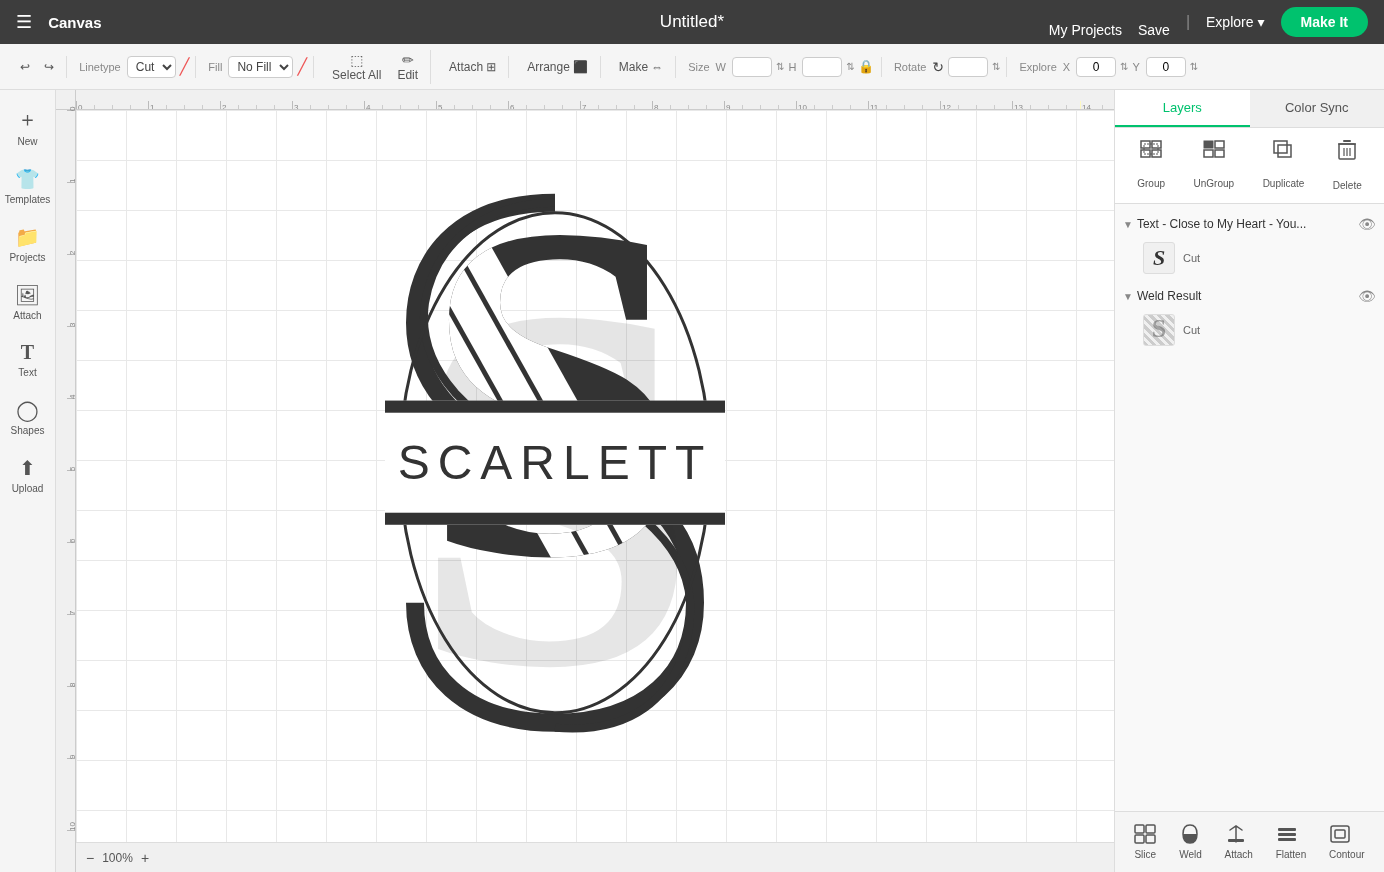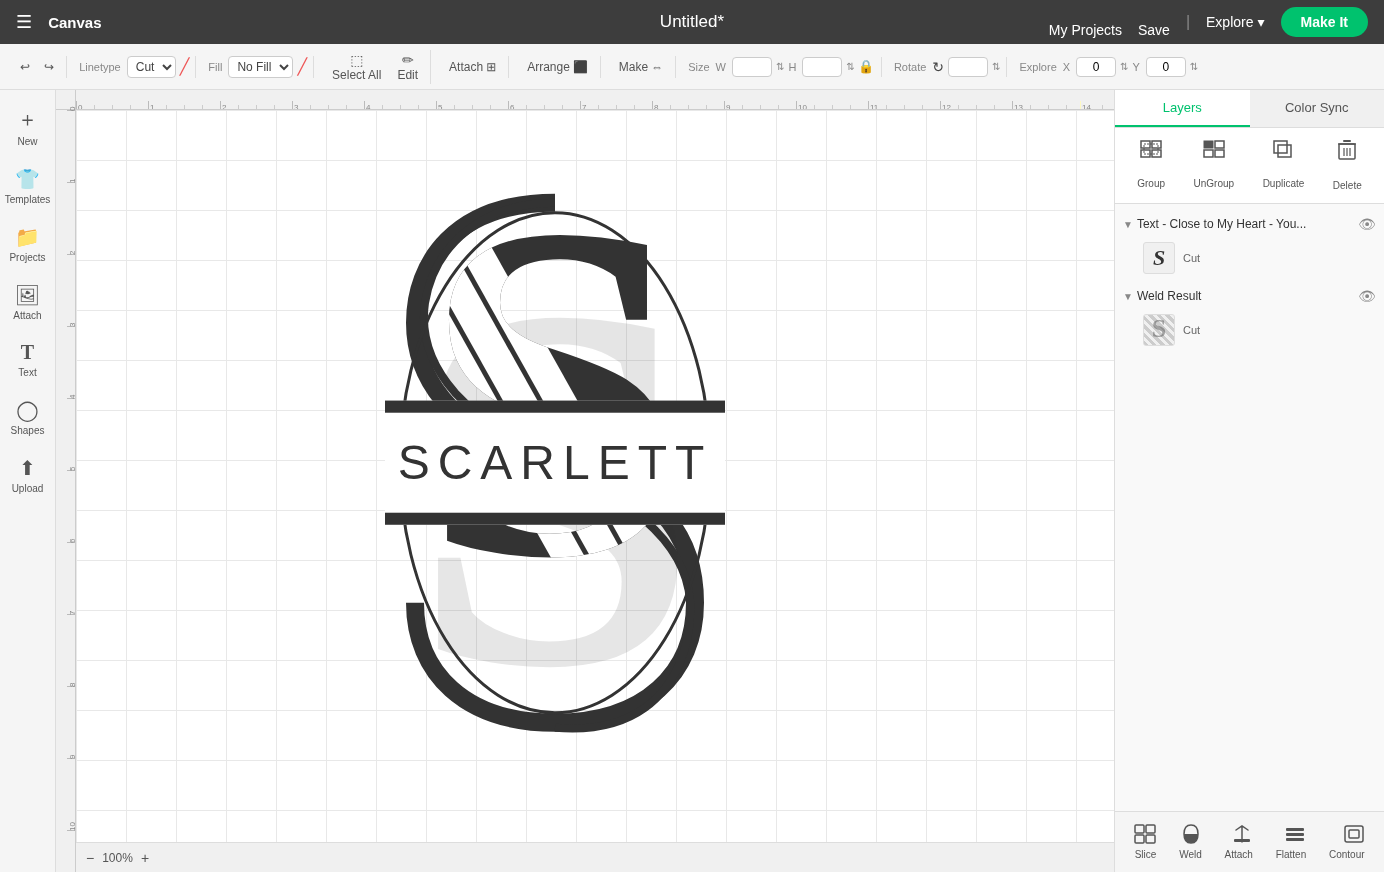--- a/index.html
+++ b/index.html
@@ -342,21 +342,21 @@
     .right-panel-bottom {
       display: flex;
       justify-content: space-around;
       padding: 8px;
       border-top: 1px solid #ddd;
       background: #f5f5f5;
     }
     .bottom-action-btn {
       display: flex;
       flex-direction: column;
-      align-items: flex-end;
+      align-items: flex-start;
       gap: 3px;
       cursor: pointer;
       padding: 4px 8px;
       border-radius: 4px;
       font-size: 10px;
       color: #555;
       background: none;
       border: none;
     }
   </style>

